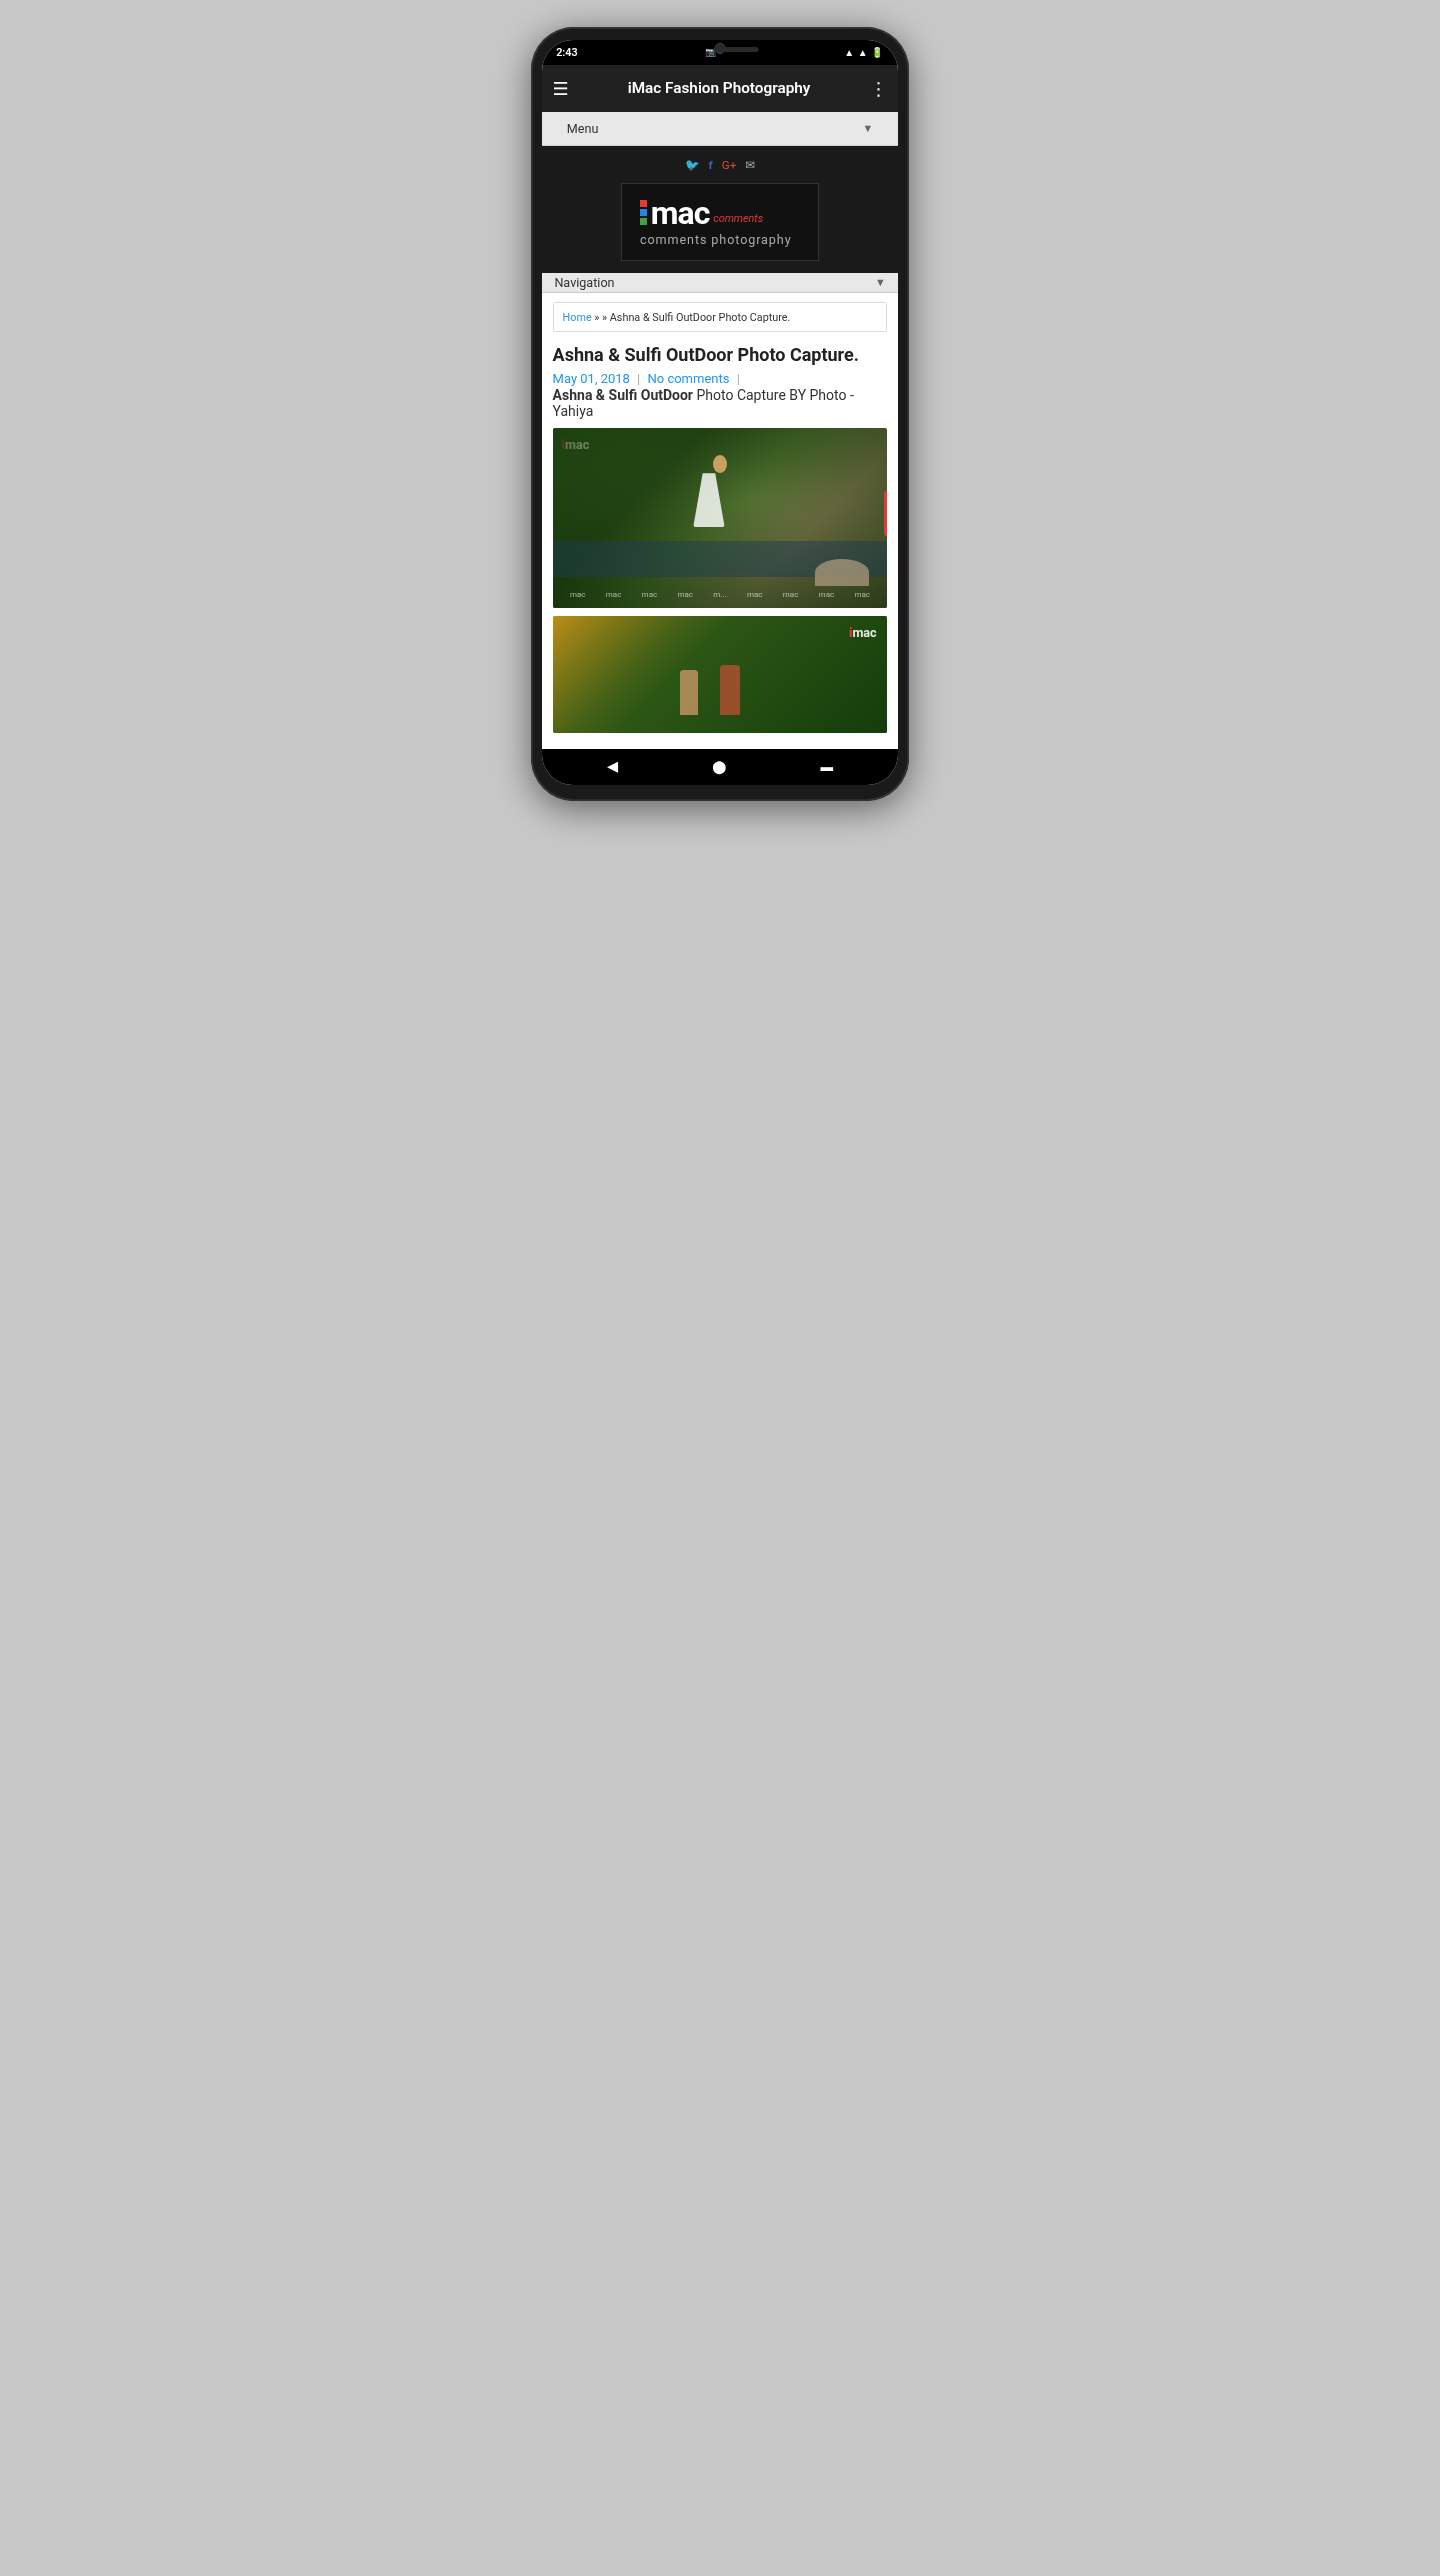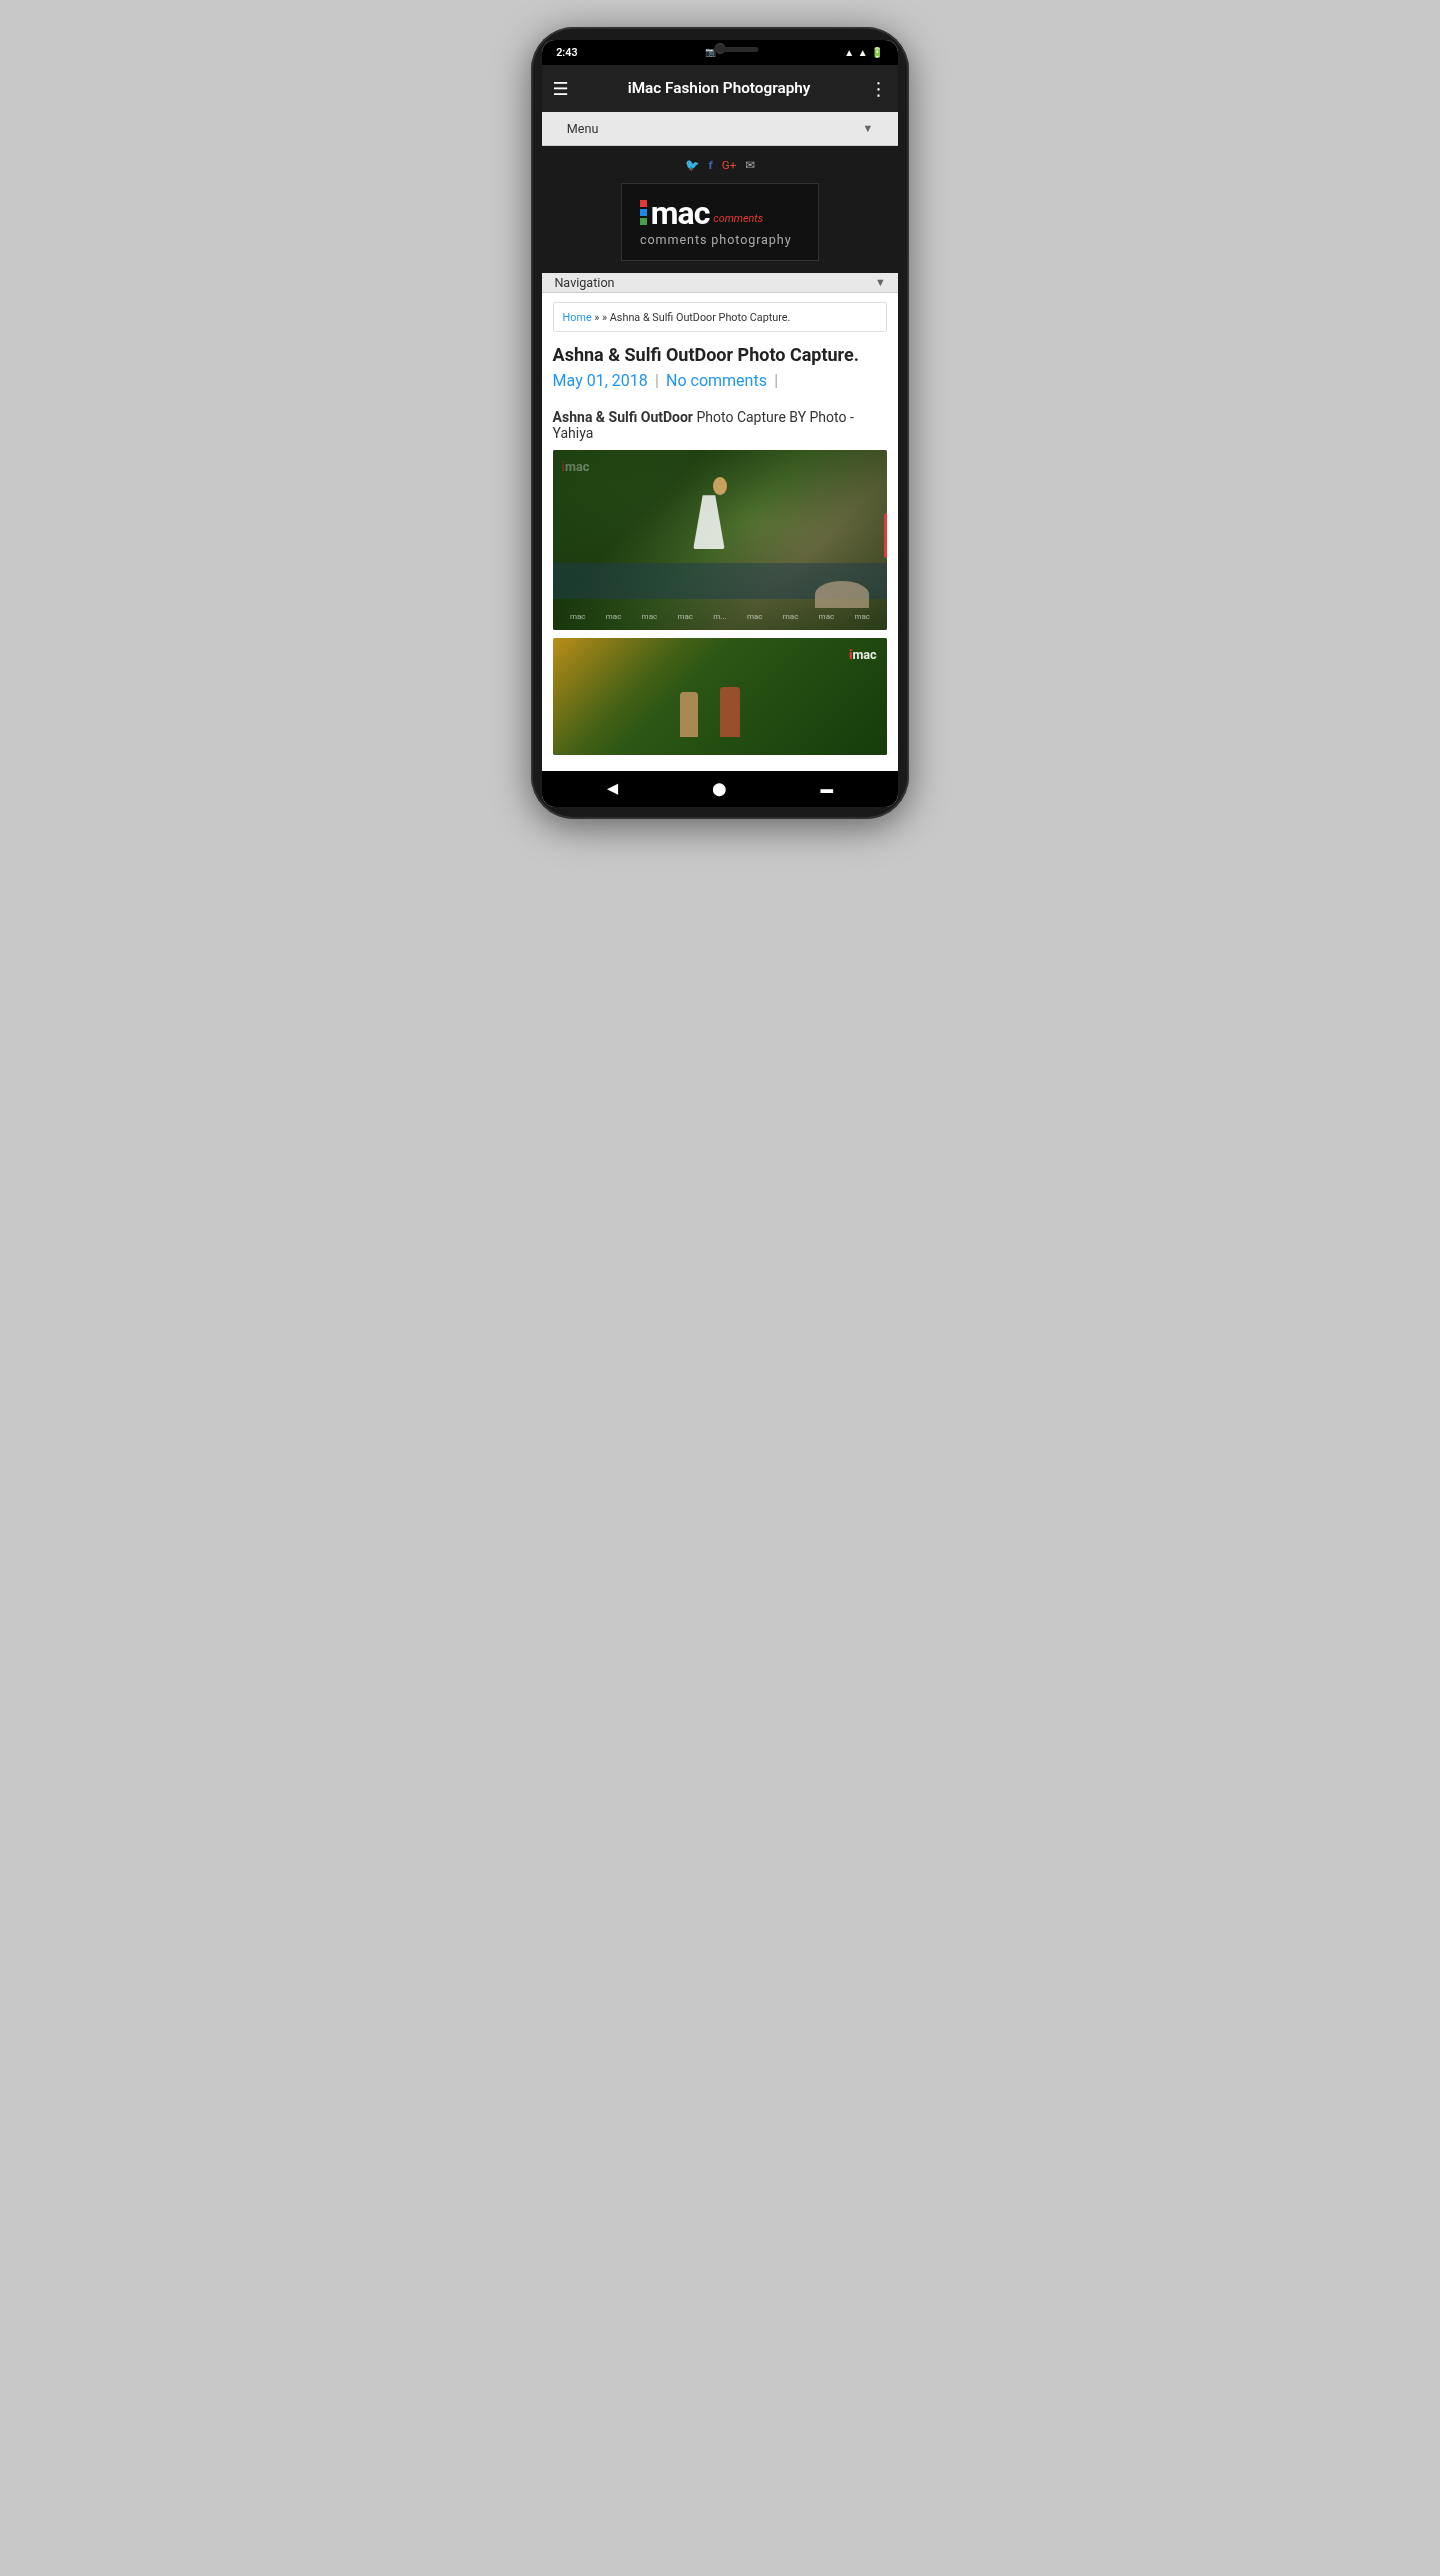--- a/index.html
+++ b/index.html
@@ -16,21 +16,21 @@
       min-height: 774px;
       background: #1a1a1a;
       border-radius: 43px;
       padding: 12.6px 10.8px;
       position: relative;
       box-shadow: 0 7.2px 36px rgba(0,0,0,0.5), inset 0 0 0 1.8px #333;
       margin: 27px auto;
     }
     .phone-inner {
       background: #f5f5f5;
-      border-radius: 13px;
+      border-radius: 31px;
       overflow: hidden;
       position: relative;
     }
     
     .status-bar {
       background: #000;
       display: flex;
       justify-content: space-between;
       align-items: center;
       padding: 3.6px 14.4px;
@@ -187,23 +187,23 @@
     
     .post-title {
       font-size: 18px;
       font-weight: 700;
       color: #222;
       margin-bottom: 5.4px;
       line-height: 1.3;
     }
     
     .post-meta {
-      font-size: 16px;
+      font-size: 13px;
       color: #2196F3;
-      margin-bottom: 19px;
+      margin-bottom: 1px;
       display: flex;
       align-items: flex-start;
       gap: 7.2px;
     }
     .post-meta-sep {
       color: #aaa;
     }
     .post-meta-no-comment {
       color: #2196F3;
     }

